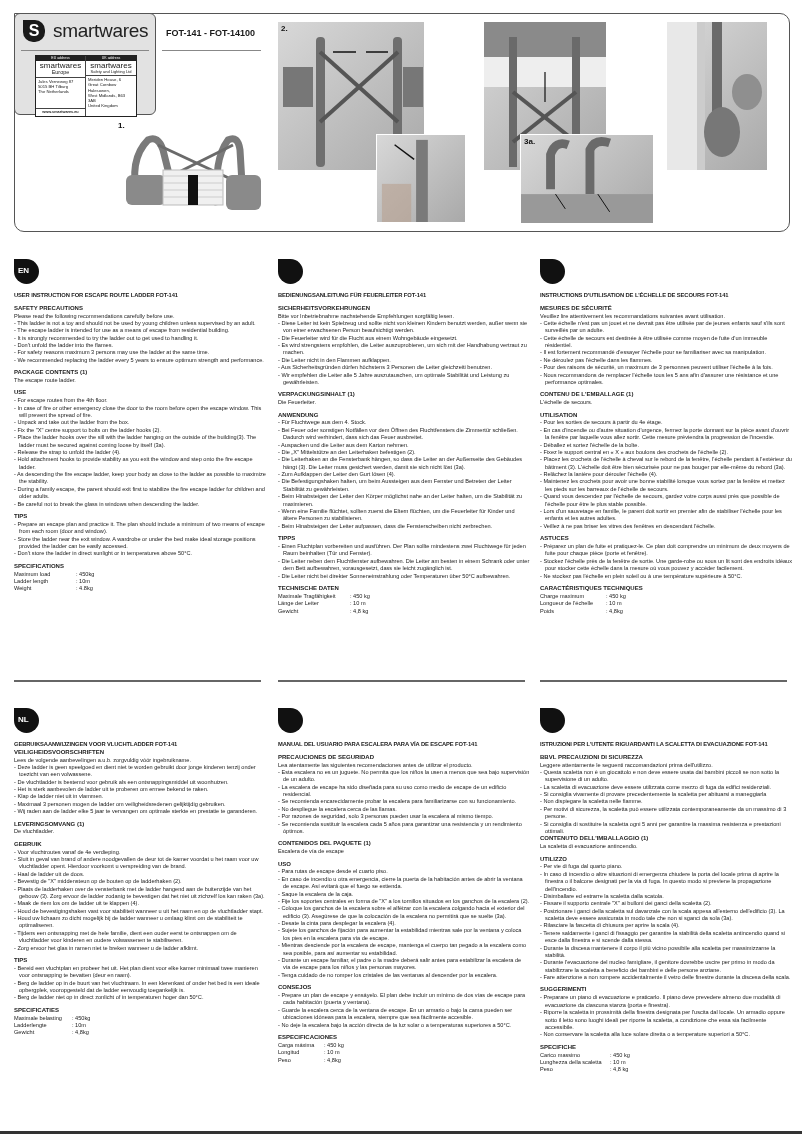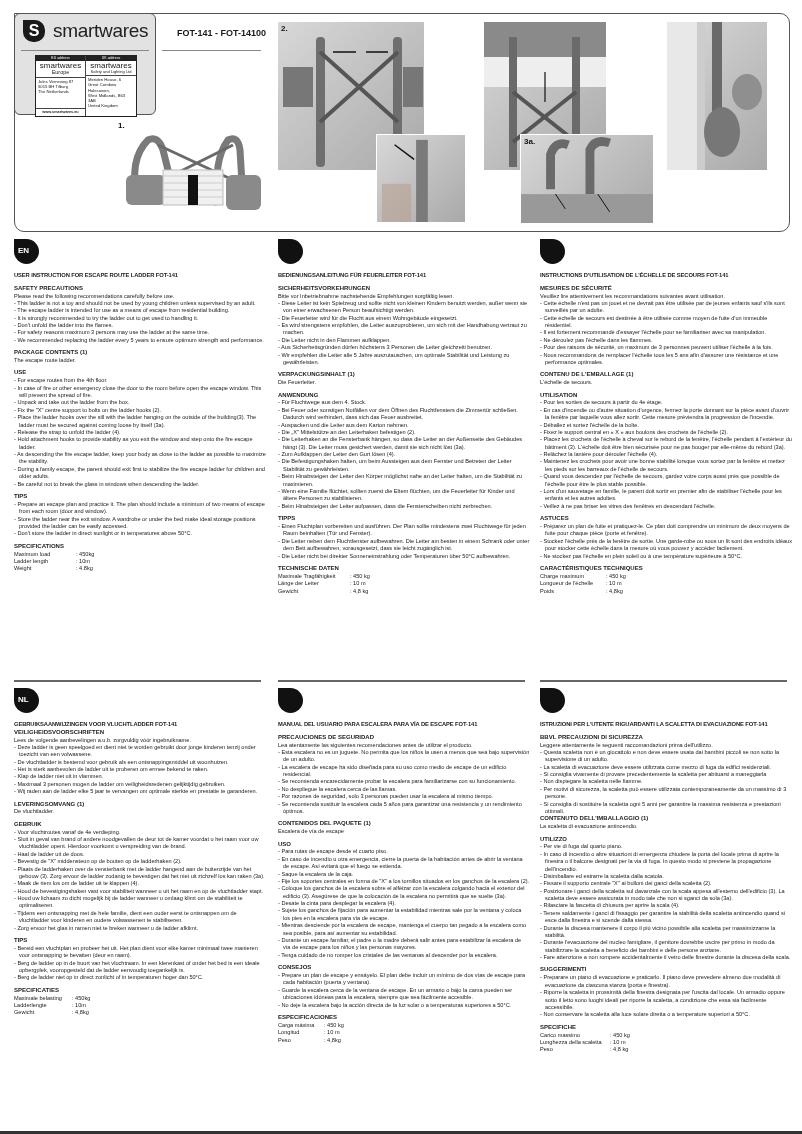--- a/index.html
+++ b/index.html
@@ -26,31 +26,31 @@
     font-size: 4.2px; line-height: 1.25;
   }
   .addr-col { border-right: 1px solid #444; display: flex; flex-direction: column; }
   .addr-col:last-child { border-right: none; }
   .addr-hdr { background: #222; color: #fff; text-align: center; font-size: 3.5px; height: 5px; }
   .addr-brand { text-align: center; font-size: 8px; line-height: 1; border-bottom: 1px solid #444; padding: 1px 0; }
   .addr-sub { font-size: 5.5px; display: block; }
   .addr-lines { padding: 1px 2px; flex: 1; font-size: 4.2px; }
   .addr-web { border-top: 1px solid #444; font-size: 3.8px; text-align: center; padding: 1px 0; font-weight: bold; }
 
-  .model-title { position: absolute; left: 177px; top: 28px; font-size: 9px; font-weight: bold; text-align: center; }
+  .model-title { position: absolute; left: 166px; top: 28px; font-size: 9px; font-weight: bold; text-align: center; }
   .model-rule { position: absolute; left: 162px; top: 50px; width: 99px; height: 1px; background: #888; }
 
   
   .fig { position: absolute; background: linear-gradient(135deg, #d8d8d8, #a9a9a9); overflow: hidden; }
   .fig-label { position: absolute; left: 3px; top: 2px; font-size: 8px; font-weight: bold; color: #111; }
   .fig-label-outside { position: absolute; font-size: 8px; font-weight: bold; color: #111; }
   .ladder-svg { position: absolute; inset: 0; }
 
   
-  .col { position: absolute; width: 252px; font-size: 5.6px; line-height: 1.32; color: #222; }
+  .col { position: absolute; width: 252px; font-size: 5.6px; line-height: 1.32; color: #222; margin-top: 20px; }
   .col .lang-badge {
     width: 25px; height: 25px; background: #111; border-radius: 0 14px 14px 14px;
     color: #fff; font-weight: bold; font-size: 8px; display: flex; align-items: center; padding-left: 4px;
   }
   .col .doc-title { font-weight: bold; font-size: 5.8px; margin-top: 8px; margin-bottom: 5px; letter-spacing: -0.1px; }
   .col .sec-title { font-weight: bold; font-size: 6px; margin-top: 5px; }
   .col ul { list-style: none; }
   .col li { padding-left: 5px; text-indent: -5px; }
   .col li::before { content: "- "; }
   .col .spec-row { display: flex; }

